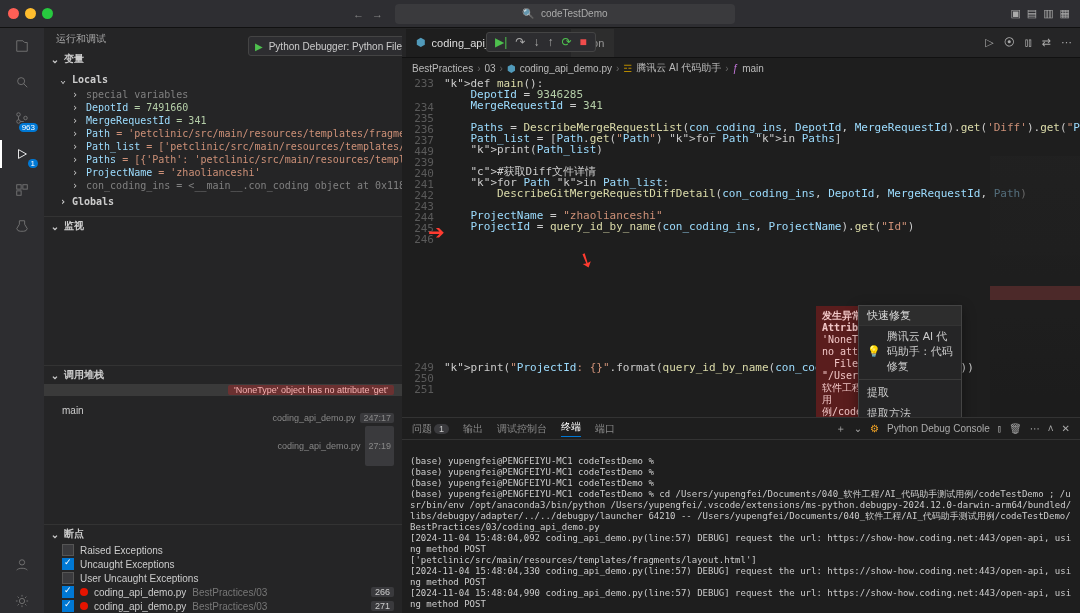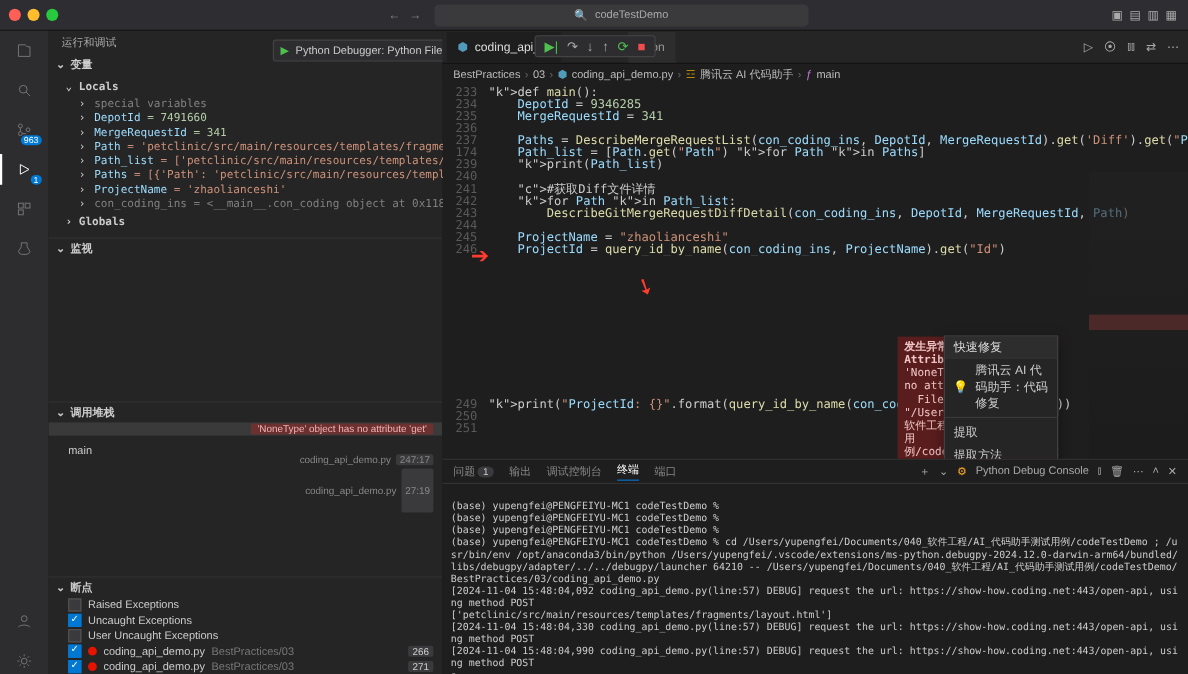--- a/index.html
+++ b/index.html
@@ -326,25 +326,25 @@
       <span class="seg">腾讯云 AI 代码助手</span>
         <span class="sep">›</span>
       <span class="seg" style="color:#c678dd;">ƒ</span>
       <span class="seg">main</span>
     </div>
 
     <div style="position:relative; flex:1; overflow:hidden;">
       <div class="code-area">
         <div class="gutter" id="gutter" style="position: relative;">
             <div style="height: 11px;">233</div>
-            <div style="height: 11px;">234</div>
+            <div style="height: 11px; margin-top: 13px;">234</div>
             <div style="height: 11px;">235</div>
             <div style="height: 11px;">236</div>
             <div style="height: 11px;">237</div>
-            <div style="height: 11px;">174</div>
+            <div style="height: 11px;">449</div>
             <div style="height: 11px;">239</div>
             <div style="height: 11px;">240</div>
             <div style="height: 11px;">241</div>
             <div style="height: 11px;">242</div>
             <div style="height: 11px;">243</div>
             <div style="height: 11px;">244</div>
             <div style="height: 11px;">245</div>
             <div style="height: 11px;">246</div>
           </div>
         <div class="codelines" id="codelines">

